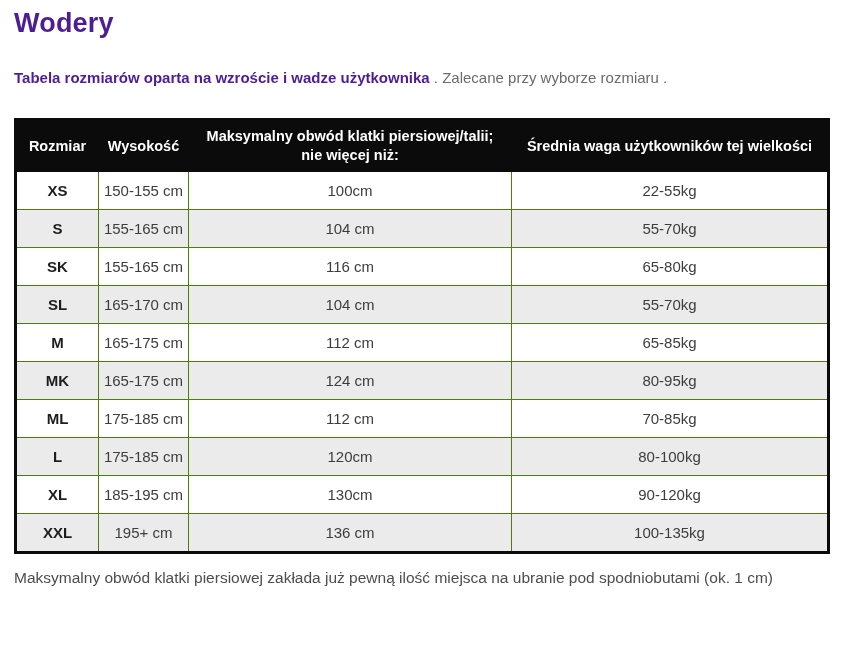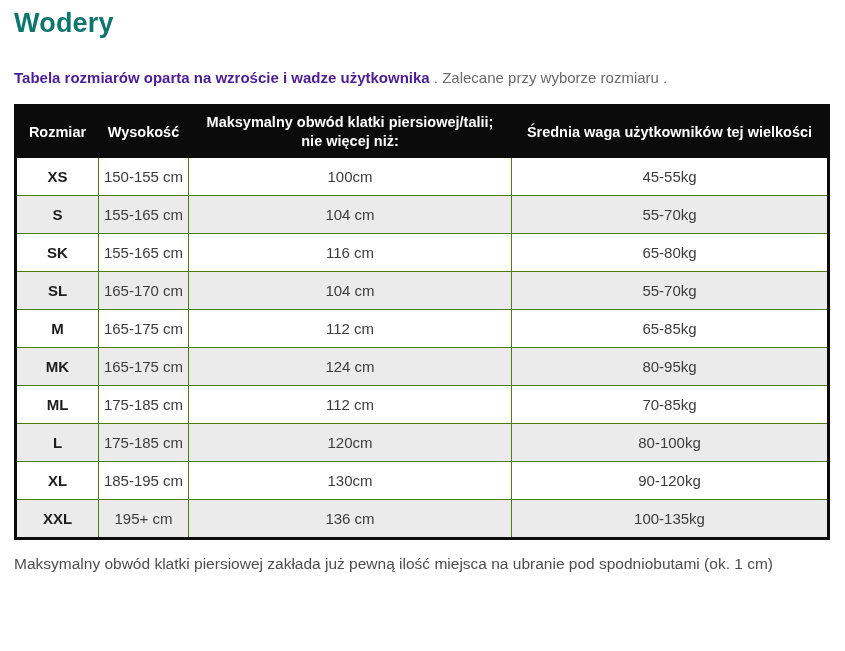--- a/index.html
+++ b/index.html
@@ -8,37 +8,37 @@
     width: 845px;
     height: 651px;
     font-family: "Liberation Sans", sans-serif;
     color: #222222;
     padding: 8px 18px 0 14px;
     overflow: hidden;
   }
   .page-title {
     font-size: 27px;
     font-weight: bold;
-    color: #0f766e;
+    color: #4c1d95;
     margin: 0;
     line-height: 1.15;
     letter-spacing: 0.2px;
   }
   .subtitle {
     margin: 30px 0 0 0;
     font-size: 15px;
     line-height: 18px;
   }
   .subtitle .bold { font-weight: bold; color: #4c1d95; }
   .subtitle .rest { color: #6b6b6b; text-align: center; }
   table.size-table {
     border-collapse: collapse;
     table-layout: fixed;
     width: 813px;
-    margin-top: 17px;
+    margin-top: 31px;
     border: 3px solid #0b0b0b;
   }
   .size-table thead th {
     background: #0b0b0b;
     color: #ffffff;
     font-size: 14.5px;
     font-weight: bold;
     height: 52px;
     text-align: center;
     vertical-align: middle;
@@ -87,21 +87,21 @@
       <th class="prewrap">Maksymalny obwód klatki piersiowej/talii;
 nie więcej niż:</th>
       <th>Średnia waga użytkowników tej wielkości</th>
     </tr>
   </thead>
   <tbody>
     <tr>
       <td class="size-col">XS</td>
       <td>150-155 cm</td>
       <td>100cm</td>
-      <td>45-55kg</td>
+      <td>22-55kg</td>
     </tr>
     <tr>
       <td class="size-col">S</td>
       <td>155-165 cm</td>
       <td>104 cm</td>
       <td>55-70kg</td>
     </tr>
     <tr>
       <td class="size-col">SK</td>
       <td>155-165 cm</td>

